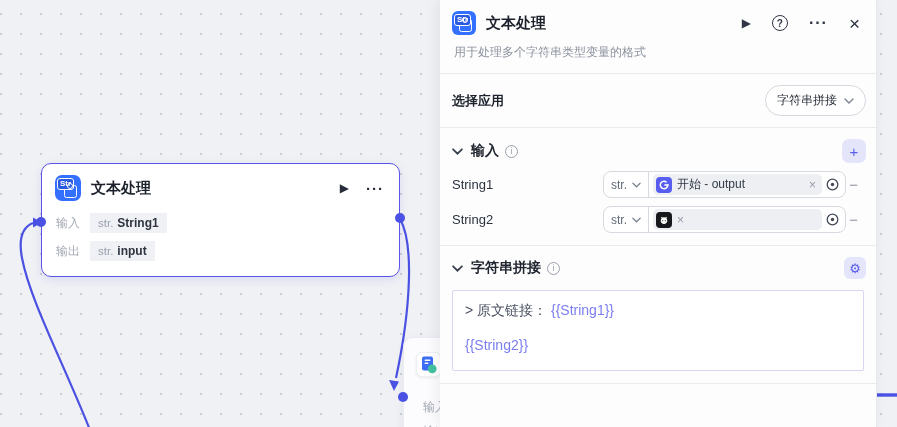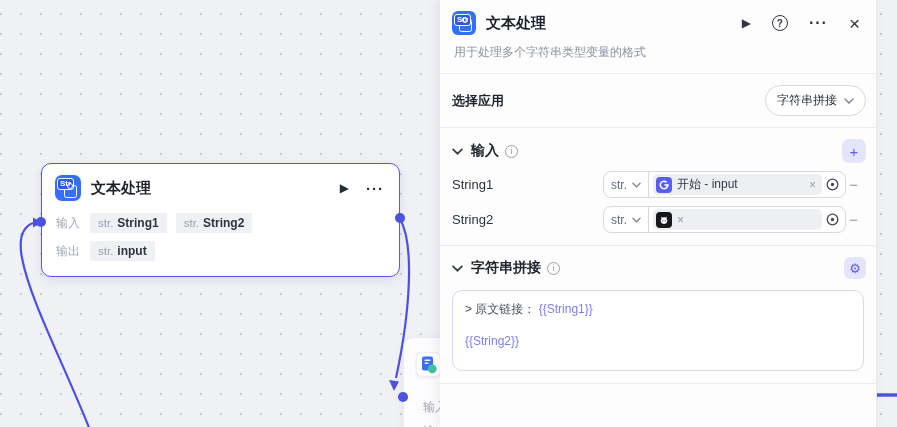--- a/index.html
+++ b/index.html
@@ -94,22 +94,22 @@
   .pill-tag { flex:1; display:flex; align-items:center; background:#edeff3; border-radius:5px; height:21px;
     margin:0 3px 0 4px; padding:0 6px 0 3px; gap:5px; min-width:0; }
   .ref-ic { width:16px; height:16px; border-radius:4px; flex:none; display:flex; align-items:center; justify-content:center; }
   .ref-ic.start { background:#585ef0; }
   .ref-ic.cat { background:#17181c; }
   .ref-text { flex:1; font-size:12px; color:#323946; white-space:nowrap; overflow:hidden; }
   .ref-x { color:#959ca7; font-size:12px; cursor:pointer; }
   .pill-target { margin-right:5px; display:flex; cursor:pointer; }
   .row-minus { margin-left:auto; margin-right:8px; color:#8f96a2; font-size:15px; cursor:pointer; }
 
-  .concat-box { margin-top:11px; margin-right:2px; border:1px solid #d9d6f4; border-radius:10px;
-    height:81px; padding:10px 12px; font-size:12px; background:#fff; line-height:1.35; }
+  .concat-box { margin-top:11px; margin-right:2px; border:1px solid #d9d6f4; border-radius:2px;
+    height:81px; padding:10px 12px; font-size:14px; background:#fff; line-height:1.35; }
   .tmpl-prefix { color:#495061; }
   .tmpl-var { color:#7b7ef0; }
   .concat-line2 { margin-top:16px; }
 </style>
 </head>
 <body>
 
 <div id="app">
 
   <div class="dots"></div>
@@ -127,21 +127,20 @@
       <div class="str-icon">
         <span class="str-badge">Str</span>
       </div>
       <div class="node-title">文本处理</div>
       <div class="node-play">▶</div>
       <div class="node-more">···</div>
     </div>
     <div class="node-row">
       <span class="io-label">输入</span>
       <span class="tag"><span class="ttype">str.</span><span>String1</span></span>
-      <span class="tag"><span class="ttype">str.</span><span>String2</span></span>
     </div>
     <div class="node-row">
       <span class="io-label">输出</span>
       <span class="tag"><span class="ttype">str.</span><span>input</span></span>
     </div>
   </div>
 
   <div class="node2">
     <div class="doc-tile">
       <svg width="21" height="21" viewBox="0 0 21 21">
@@ -216,21 +215,21 @@
             </span>
           </span>
           <span class="pill-sep"></span>
           <span class="pill-tag">
             <span class="ref-ic start">
               <svg width="12" height="12" viewBox="0 0 16 16">
                   <path d="M13 8a5 5 0 1 1-2.2-4.2" stroke="#fff" stroke-width="2" fill="none" stroke-linecap="round"></path>
                   <path d="M13.4 8h-4.2" stroke="#fff" stroke-width="2" stroke-linecap="round"></path>
                 </svg>
             </span>
-            <span class="ref-text">开始 - input</span>
+            <span class="ref-text">开始 - output</span>
             <span class="ref-x">×</span>
           </span>
           <span class="pill-target">
             <svg width="15" height="15" viewBox="0 0 15 15">
                 <circle cx="7.5" cy="7.5" r="5.3" stroke="#434b59" stroke-width="1.3" fill="none"></circle>
                 <circle cx="7.5" cy="7.5" r="1.7" fill="#434b59"></circle>
               </svg>
           </span>
         </div>
         <span class="row-minus">−</span>

